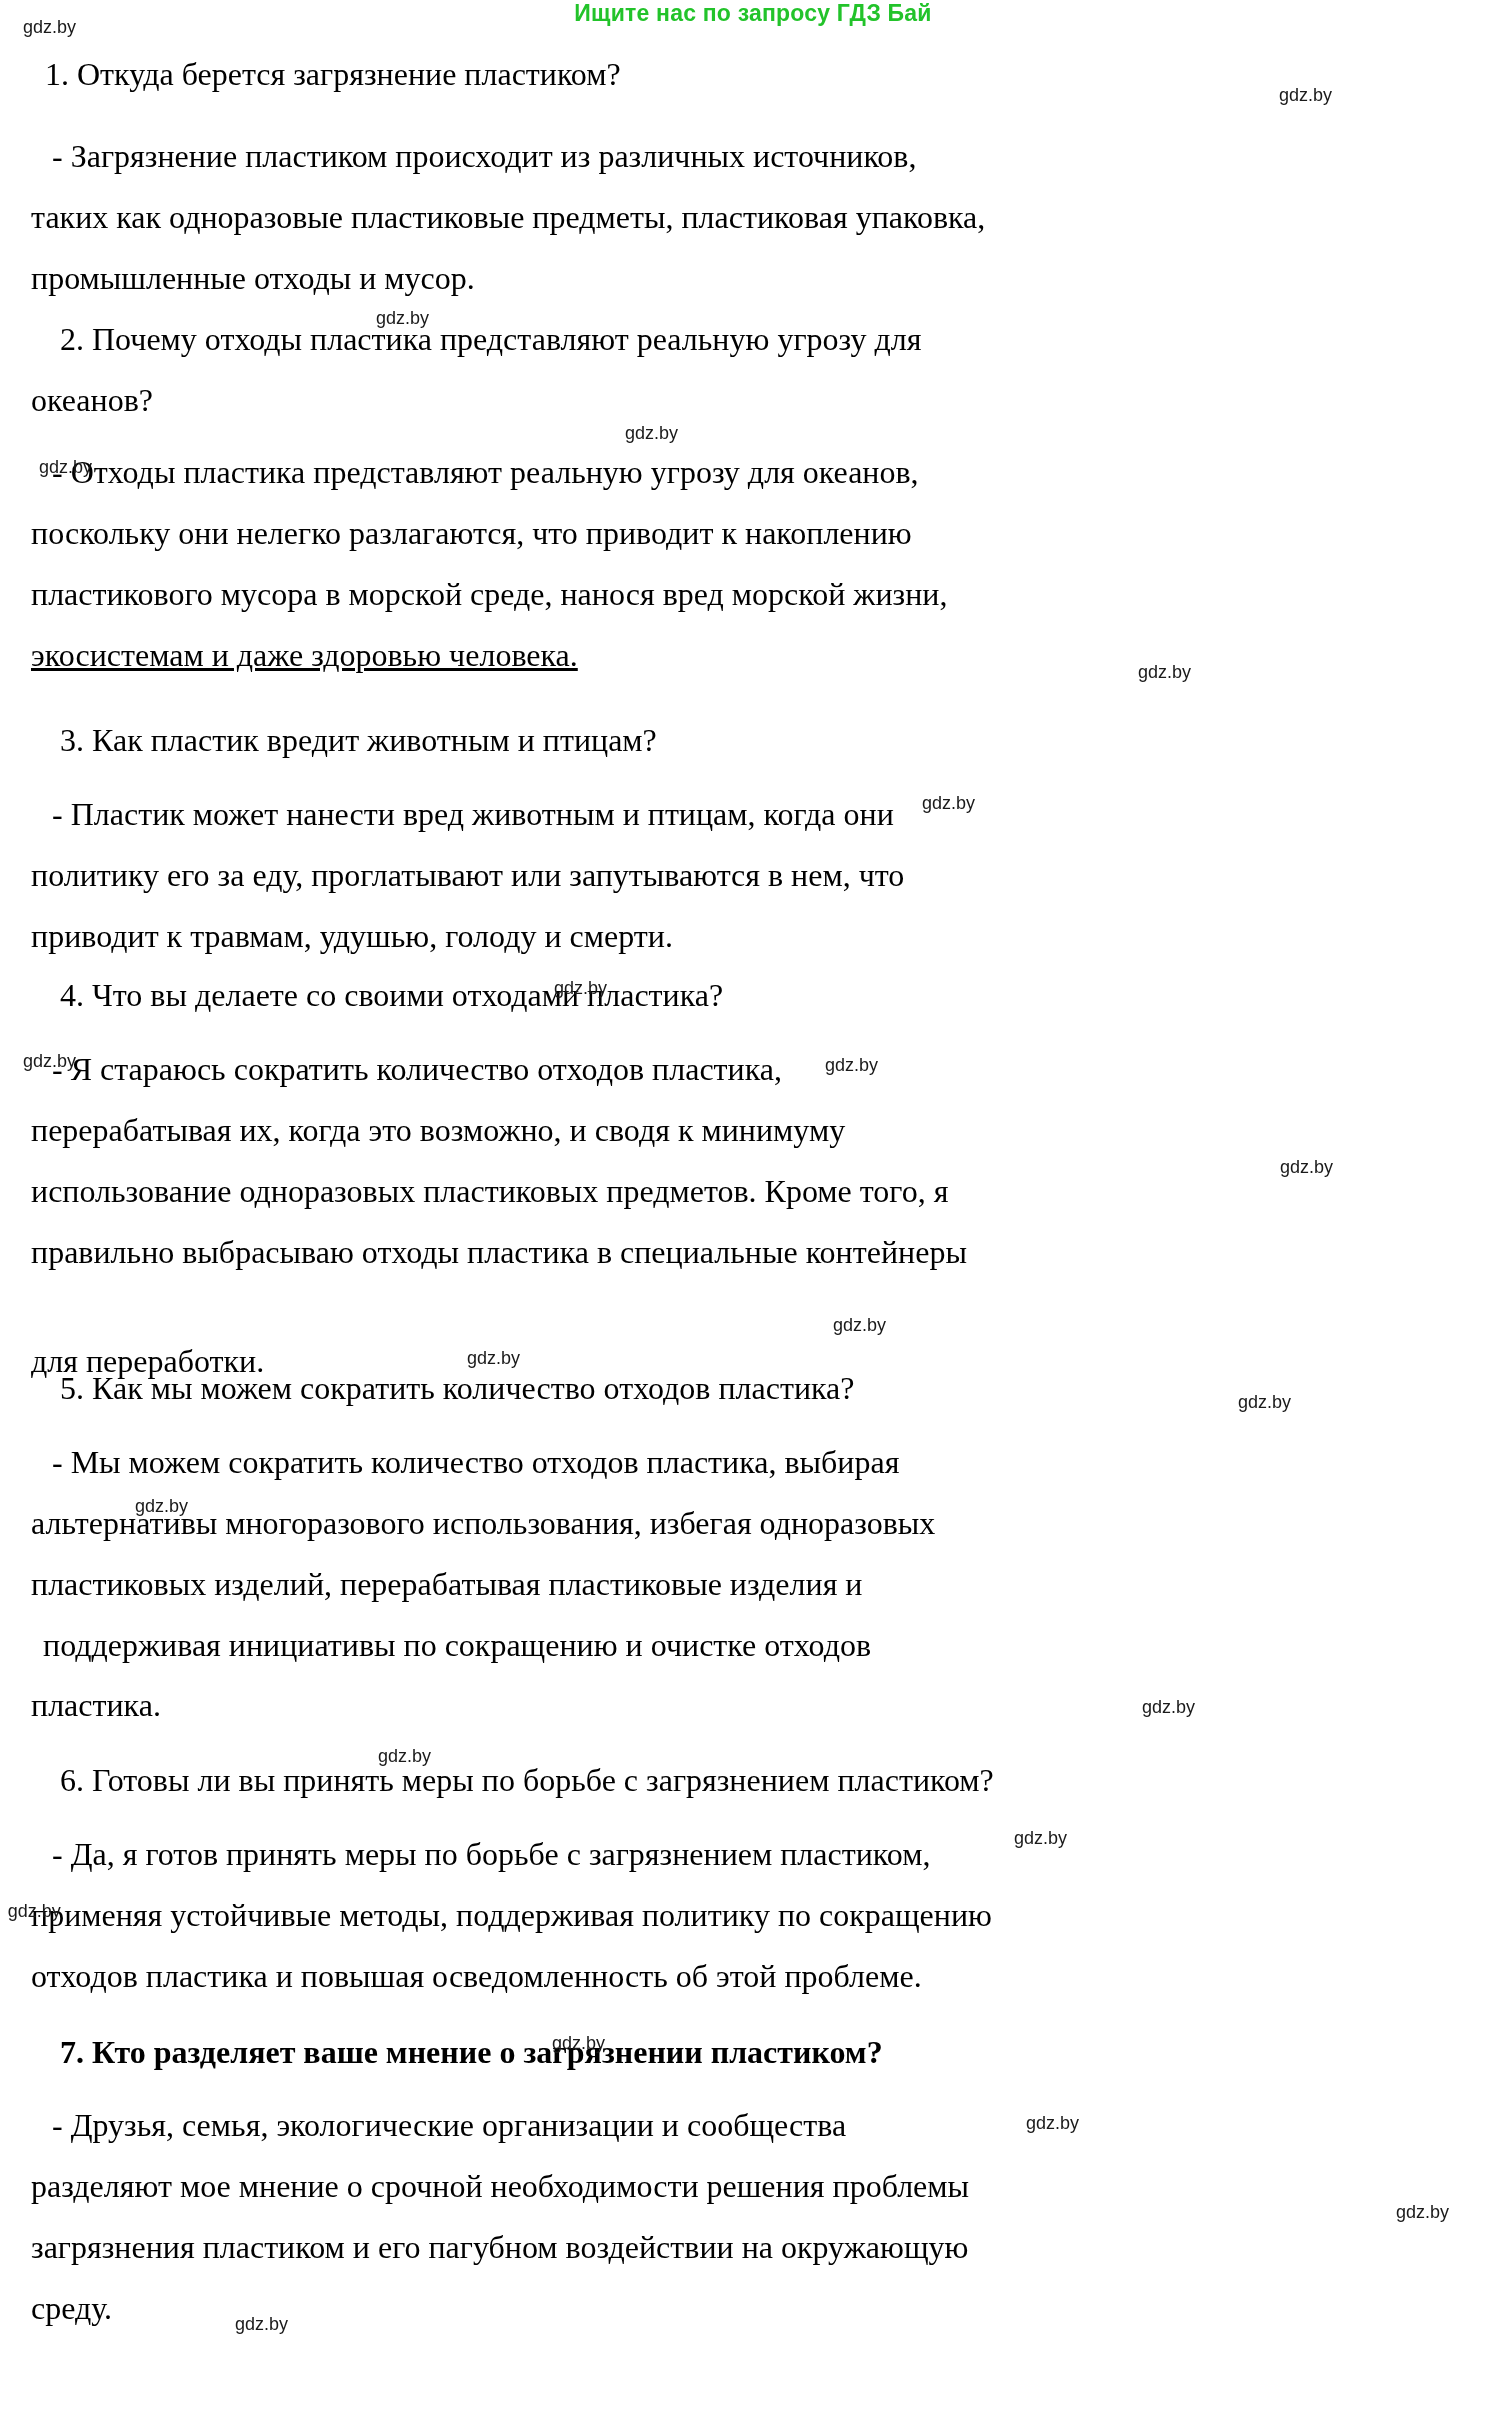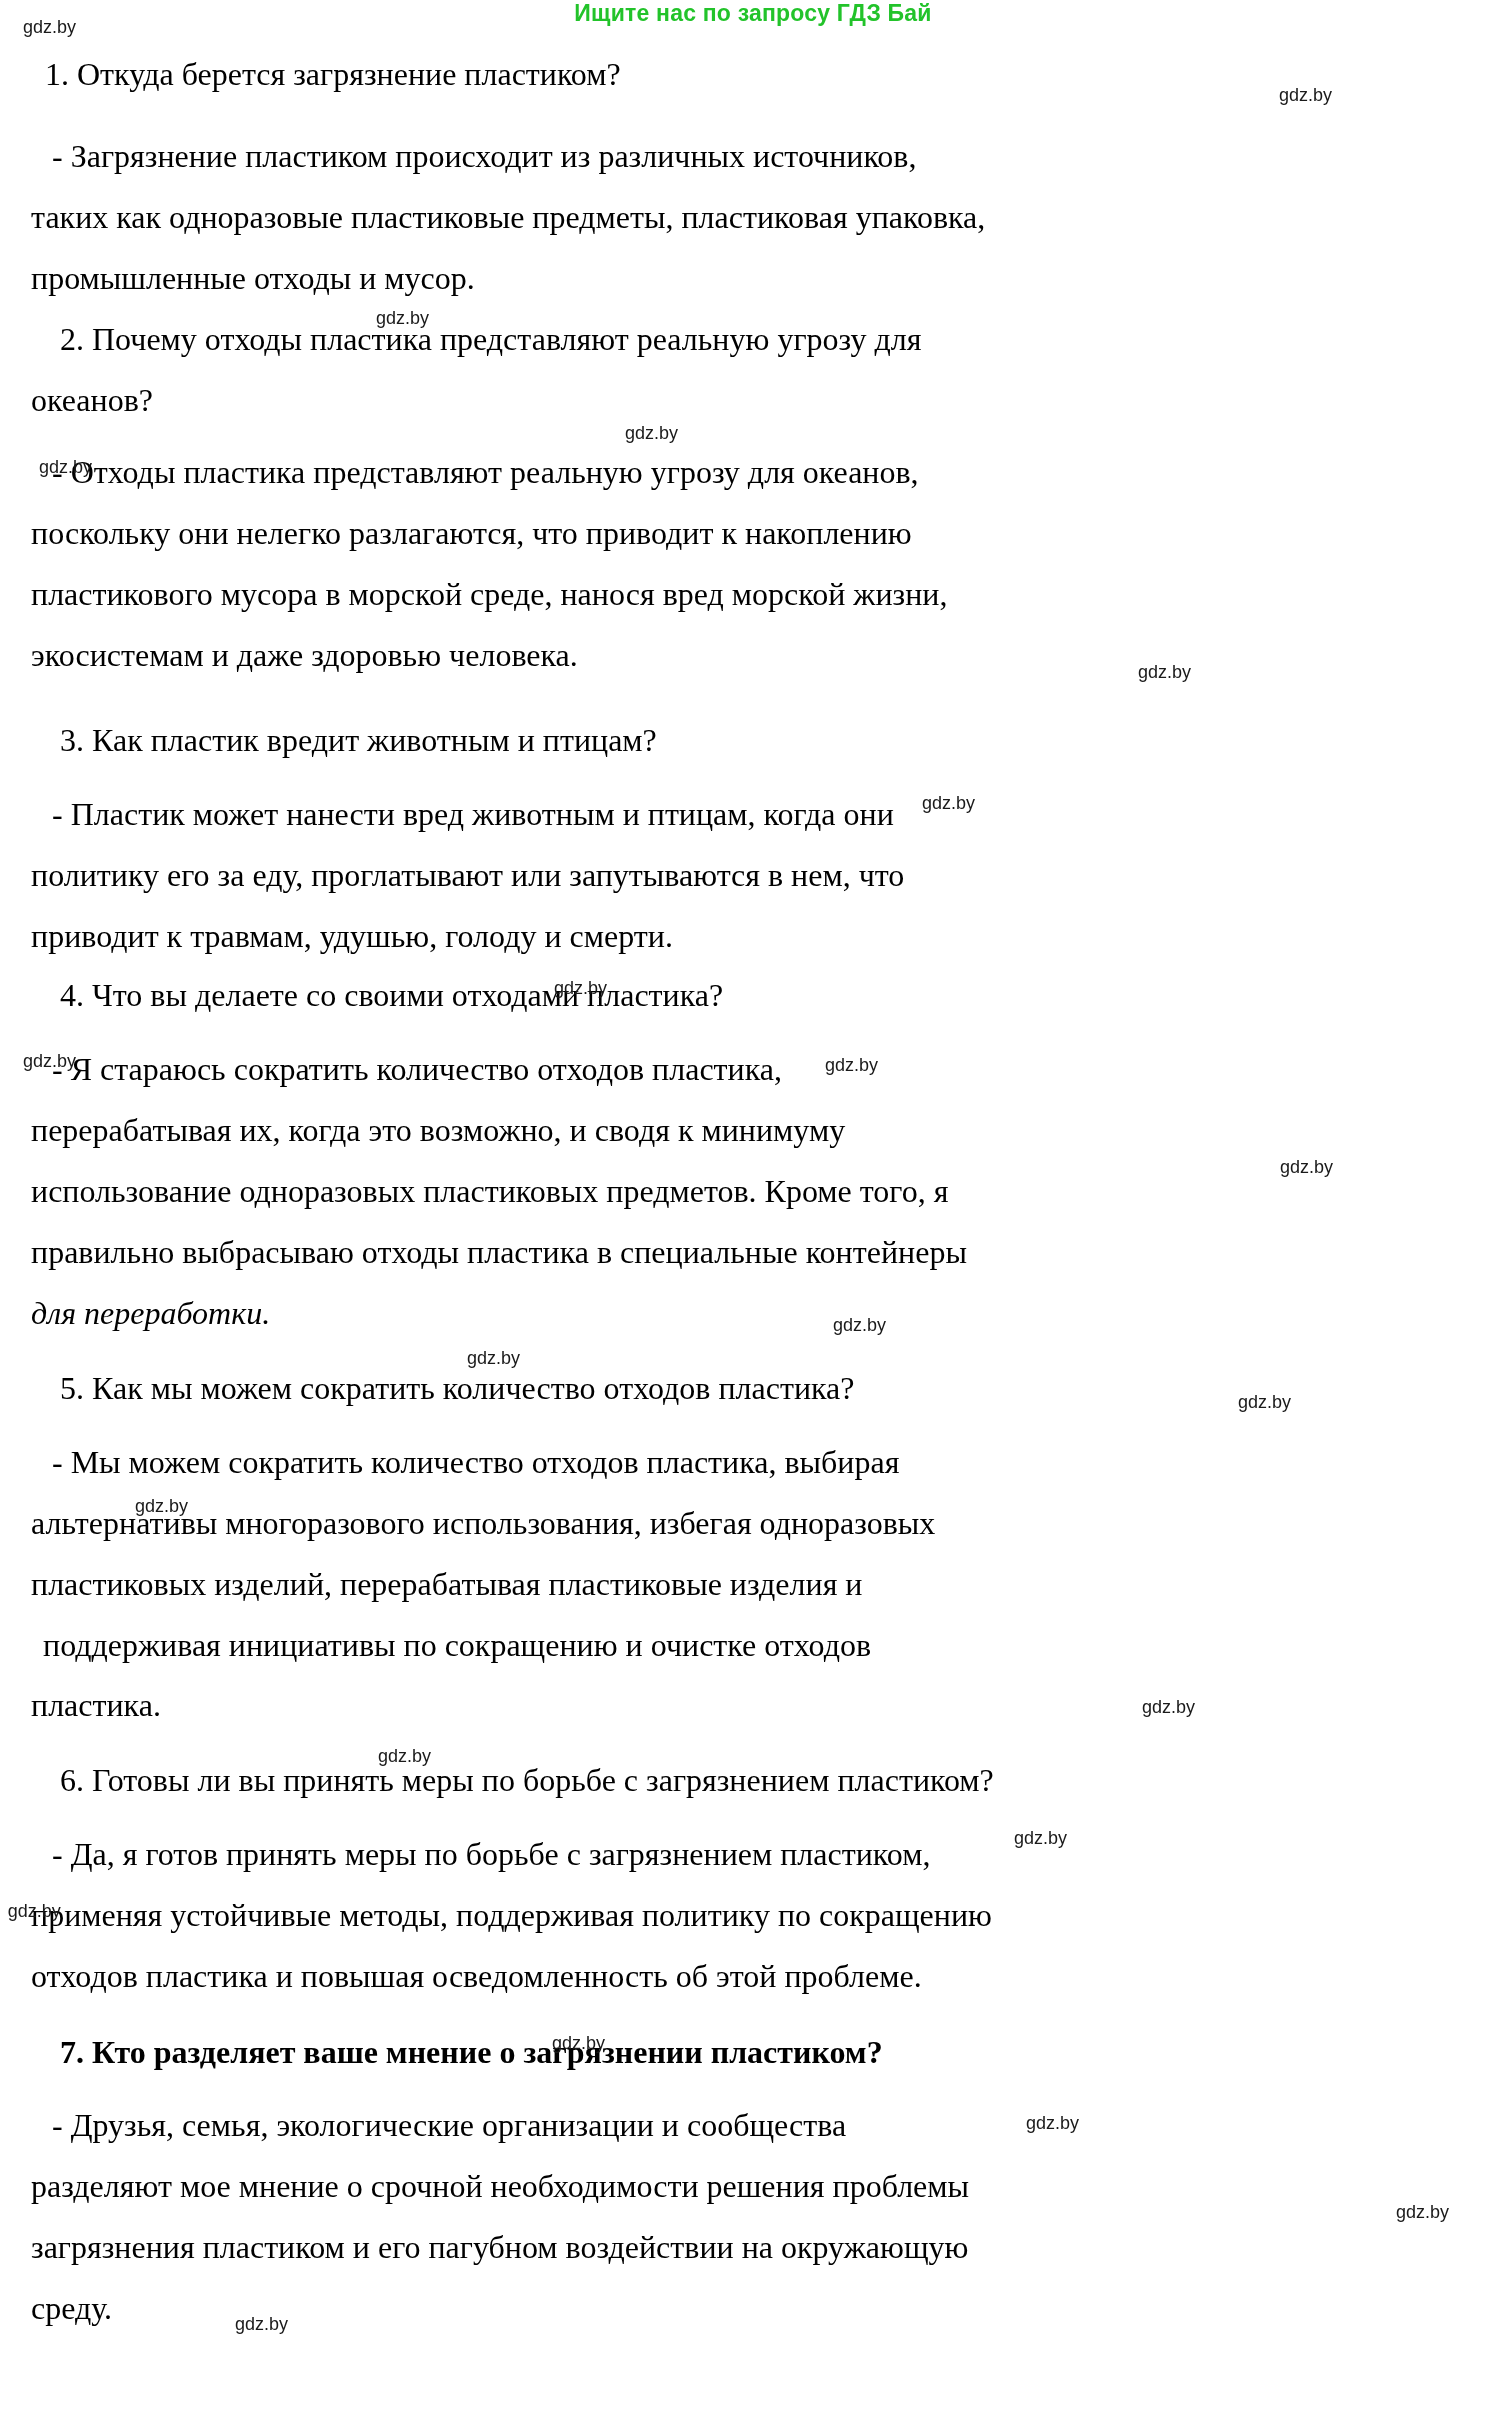--- a/index.html
+++ b/index.html
@@ -78,31 +78,31 @@
   <div id="lines-layer">
       <div class="doc-line" style="left: 45px; top: 57px;">1. Откуда берется загрязнение пластиком?</div>
       <div class="doc-line" style="left: 52px; top: 139px;">- Загрязнение пластиком происходит из различных источников,</div>
       <div class="doc-line" style="left: 31px; top: 200px;">таких как одноразовые пластиковые предметы, пластиковая упаковка,</div>
       <div class="doc-line" style="left: 31px; top: 261px;">промышленные отходы и мусор.</div>
       <div class="doc-line" style="left: 60px; top: 322px;">2. Почему отходы пластика представляют реальную угрозу для</div>
       <div class="doc-line" style="left: 31px; top: 383px;">океанов?</div>
       <div class="doc-line" style="left: 52px; top: 455px;">- Отходы пластика представляют реальную угрозу для океанов,</div>
       <div class="doc-line" style="left: 31px; top: 516px;">поскольку они нелегко разлагаются, что приводит к накоплению</div>
       <div class="doc-line" style="left: 31px; top: 577px;">пластикового мусора в морской среде, нанося вред морской жизни,</div>
-      <div class="doc-line" style="left: 31px; top: 638px;">экосистемам и даже здоровью человека.</div>
+      <div class="doc-line" style="left: 31px; top: 638px; text-decoration: underline;">экосистемам и даже здоровью человека.</div>
       <div class="doc-line" style="left: 60px; top: 723px;">3. Как пластик вредит животным и птицам?</div>
       <div class="doc-line" style="left: 52px; top: 797px;">- Пластик может нанести вред животным и птицам, когда они</div>
       <div class="doc-line" style="left: 31px; top: 858px;">политику его за еду, проглатывают или запутываются в нем, что</div>
       <div class="doc-line" style="left: 31px; top: 919px;">приводит к травмам, удушью, голоду и смерти.</div>
       <div class="doc-line" style="left: 60px; top: 978px;">4. Что вы делаете со своими отходами пластика?</div>
       <div class="doc-line" style="left: 52px; top: 1052px;">- Я стараюсь сократить количество отходов пластика,</div>
       <div class="doc-line" style="left: 31px; top: 1113px;">перерабатывая их, когда это возможно, и сводя к минимуму</div>
       <div class="doc-line" style="left: 31px; top: 1174px;">использование одноразовых пластиковых предметов. Кроме того, я</div>
       <div class="doc-line" style="left: 31px; top: 1235px;">правильно выбрасываю отходы пластика в специальные контейнеры</div>
-      <div class="doc-line" style="left: 31px; top: 1296px; font-style: italic;">для переработки.</div>
+      <div class="doc-line" style="left: 31px; top: 1344px;">для переработки.</div>
       <div class="doc-line" style="left: 60px; top: 1371px;">5. Как мы можем сократить количество отходов пластика?</div>
       <div class="doc-line" style="left: 52px; top: 1445px;">- Мы можем сократить количество отходов пластика, выбирая</div>
       <div class="doc-line" style="left: 31px; top: 1506px;">альтернативы многоразового использования, избегая одноразовых</div>
       <div class="doc-line" style="left: 31px; top: 1567px;">пластиковых изделий, перерабатывая пластиковые изделия и</div>
       <div class="doc-line" style="left: 31px; top: 1628px; margin-left: 12px;">поддерживая инициативы по сокращению и очистке отходов</div>
       <div class="doc-line" style="left: 31px; top: 1688px;">пластика.</div>
       <div class="doc-line" style="left: 60px; top: 1763px;">6. Готовы ли вы принять меры по борьбе с загрязнением пластиком?</div>
       <div class="doc-line" style="left: 52px; top: 1837px;">- Да, я готов принять меры по борьбе с загрязнением пластиком,</div>
       <div class="doc-line" style="left: 31px; top: 1898px;">применяя устойчивые методы, поддерживая политику по сокращению</div>
       <div class="doc-line" style="left: 31px; top: 1959px;">отходов пластика и повышая осведомленность об этой проблеме.</div>

